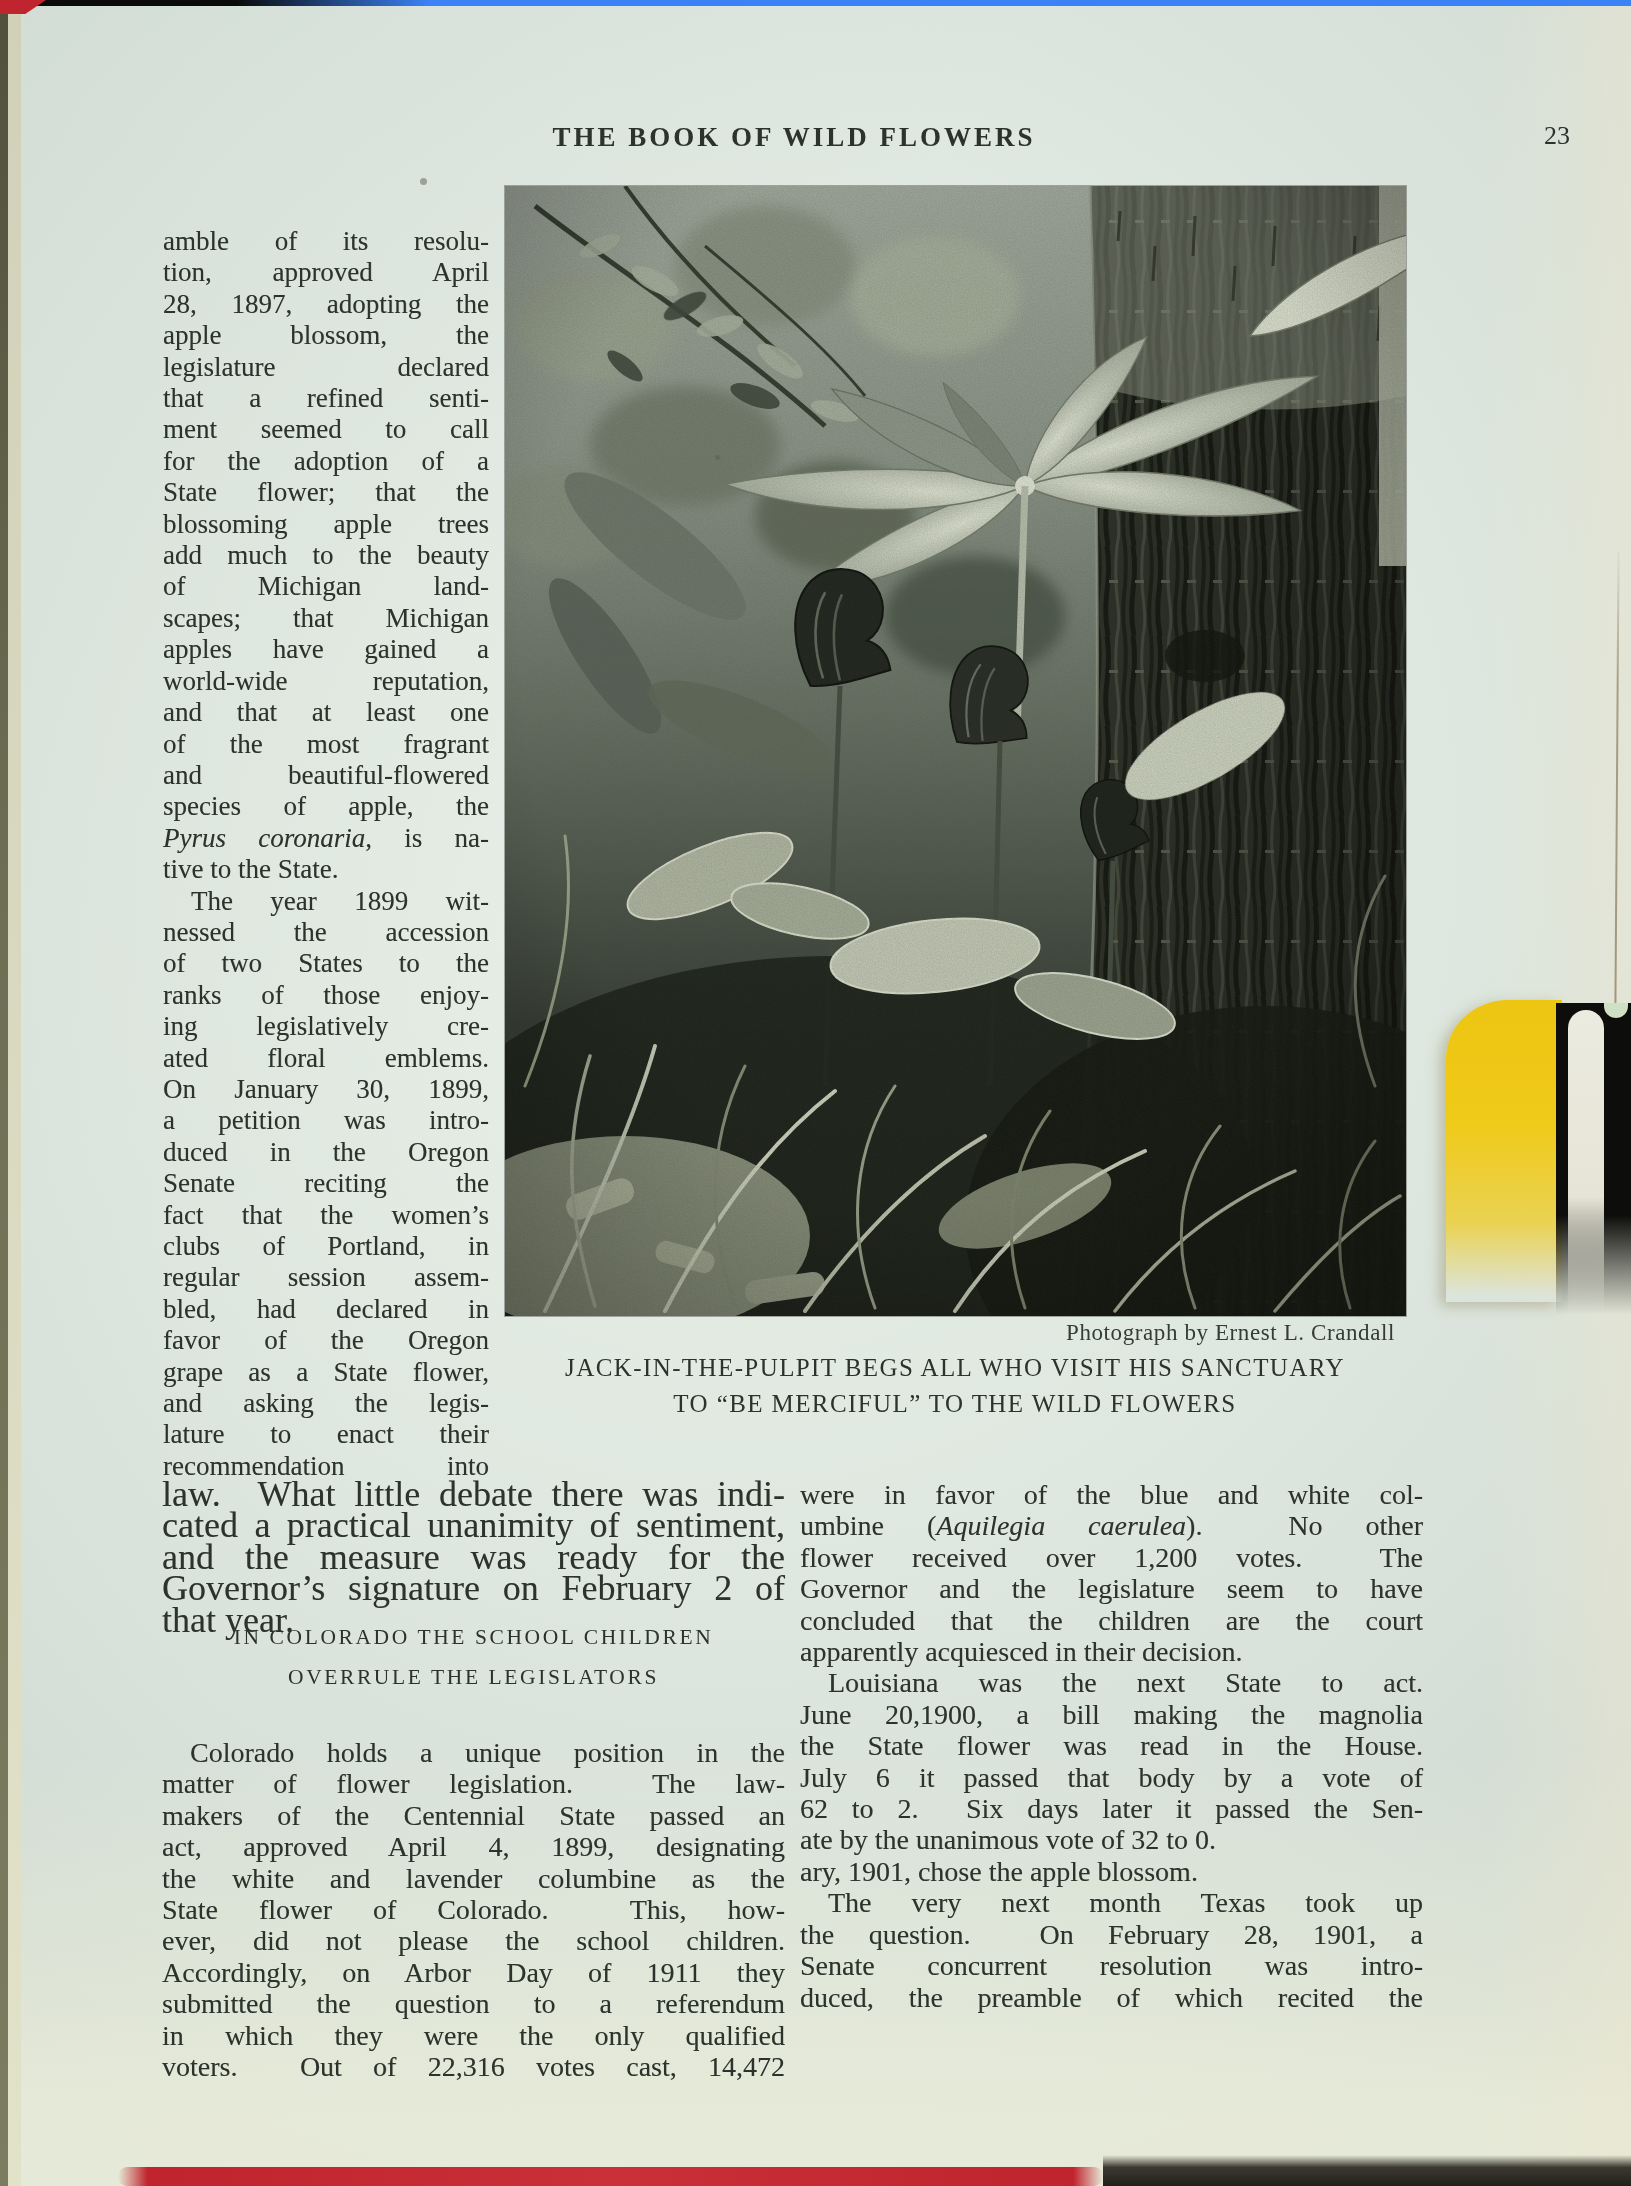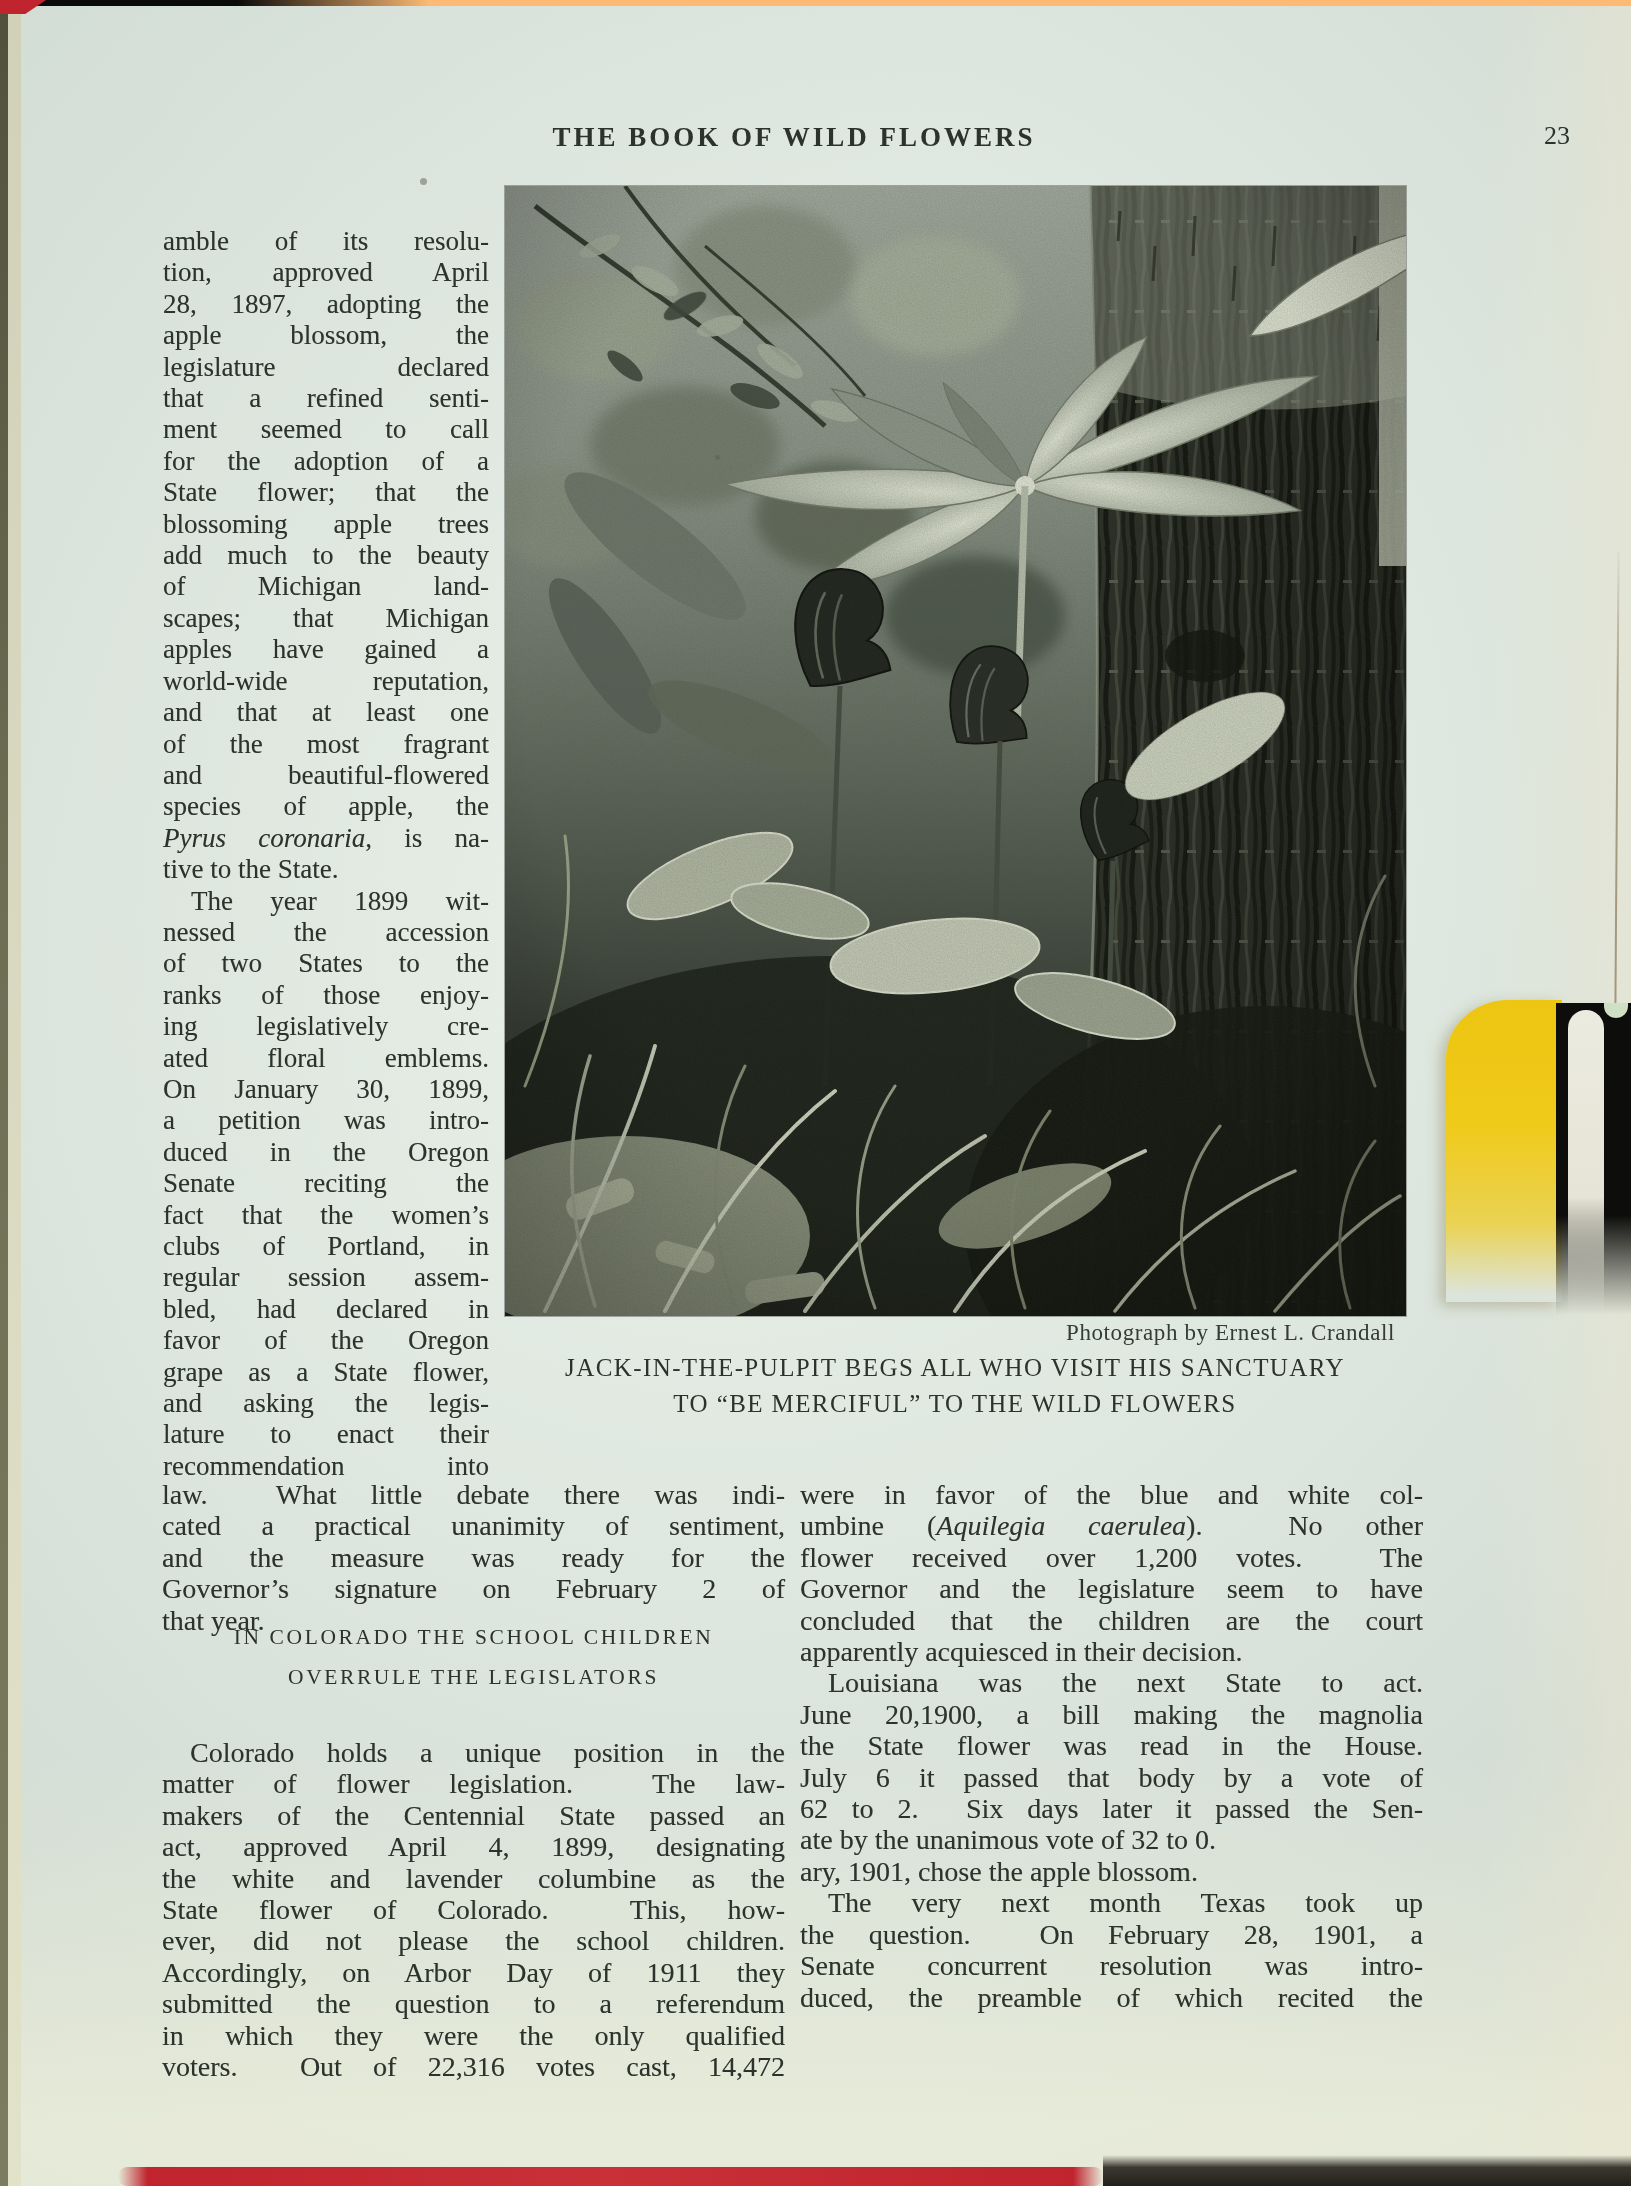--- a/index.html
+++ b/index.html
@@ -1,16 +1,16 @@
 <!DOCTYPE html>
 <html style="--ink: #2b332c; --page-tint: #dfe8e0; --bookmark-yellow: #f0ca18; --bookmark-black: #0d0d0b; --bookmark-stripe: #ecebe0; --edge-red: #c0242e;"><head>
 <meta charset="utf-8">
 <style>
   html,body{margin:0;padding:0;background:#8a8a80;}
-  .page{position:relative;width:1631px;height:2186px;overflow:hidden;background:#fdba74;
+  .page{position:relative;width:1631px;height:2186px;overflow:hidden;background:#3b82f6;
         font-family:"Liberation Serif", serif;}
   .paper{position:absolute;left:21px;top:6px;right:0;bottom:0;
     background:
       linear-gradient(270deg, rgba(236,230,208,0.50) 0%, rgba(236,230,208,0) 9%),
       linear-gradient(180deg, rgba(234,236,218,0) 80%, rgba(236,238,218,0.80) 97%),
       linear-gradient(115deg, rgba(205,216,208,0.35) 0%, rgba(255,255,255,0) 38%),
       radial-gradient(90% 70% at 44% 38%, #e9f0e8 0%, #dfe8e0 48%, #d6e0d8 74%, #ccd6ce 100%);
   }
   
   .edge-left-a{position:absolute;left:0;top:0;width:8px;height:100%;
@@ -49,21 +49,21 @@
     font-size:23px;letter-spacing:0.6px;color:#343d35;}
   .cap{position:absolute;left:480px;width:950px;text-align:center;font-size:25px;
     letter-spacing:1.4px;color:var(--ink);}
   .cap1{top:1354px;} .cap2{top:1390px;}
   
   .col{position:absolute;color:var(--ink);text-shadow:0.3px 0.3px 0.5px rgba(43,51,44,0.3);margin-top:36px;}
   .ln{line-height:31.4px;white-space:nowrap;}
   .jst{white-space:normal;text-align:justify;text-align-last:justify;}
   .ind{text-indent:28px;}
   .narrow{left:163px;top:190px;width:326px;font-size:27px;}
-  .bigL{left:162px;top:1443px;width:623px;font-size:28px;}
+  .bigL{left:162px;top:1443px;width:623px;font-size:36px;}
   .bigL2{left:162px;top:1701px;width:623px;font-size:28px;}
   .bigR{left:800px;top:1443px;width:623px;font-size:28px;}
   .sechead{position:absolute;left:162px;top:1617px;width:623px;text-align:center;
     font-size:21.5px;letter-spacing:2.6px;line-height:40px;color:var(--ink);}
   .speck{position:absolute;border-radius:50%;background:rgba(90,95,85,0.5);}
 </style>
 </head>
 <body>
 
 <div class="page">

